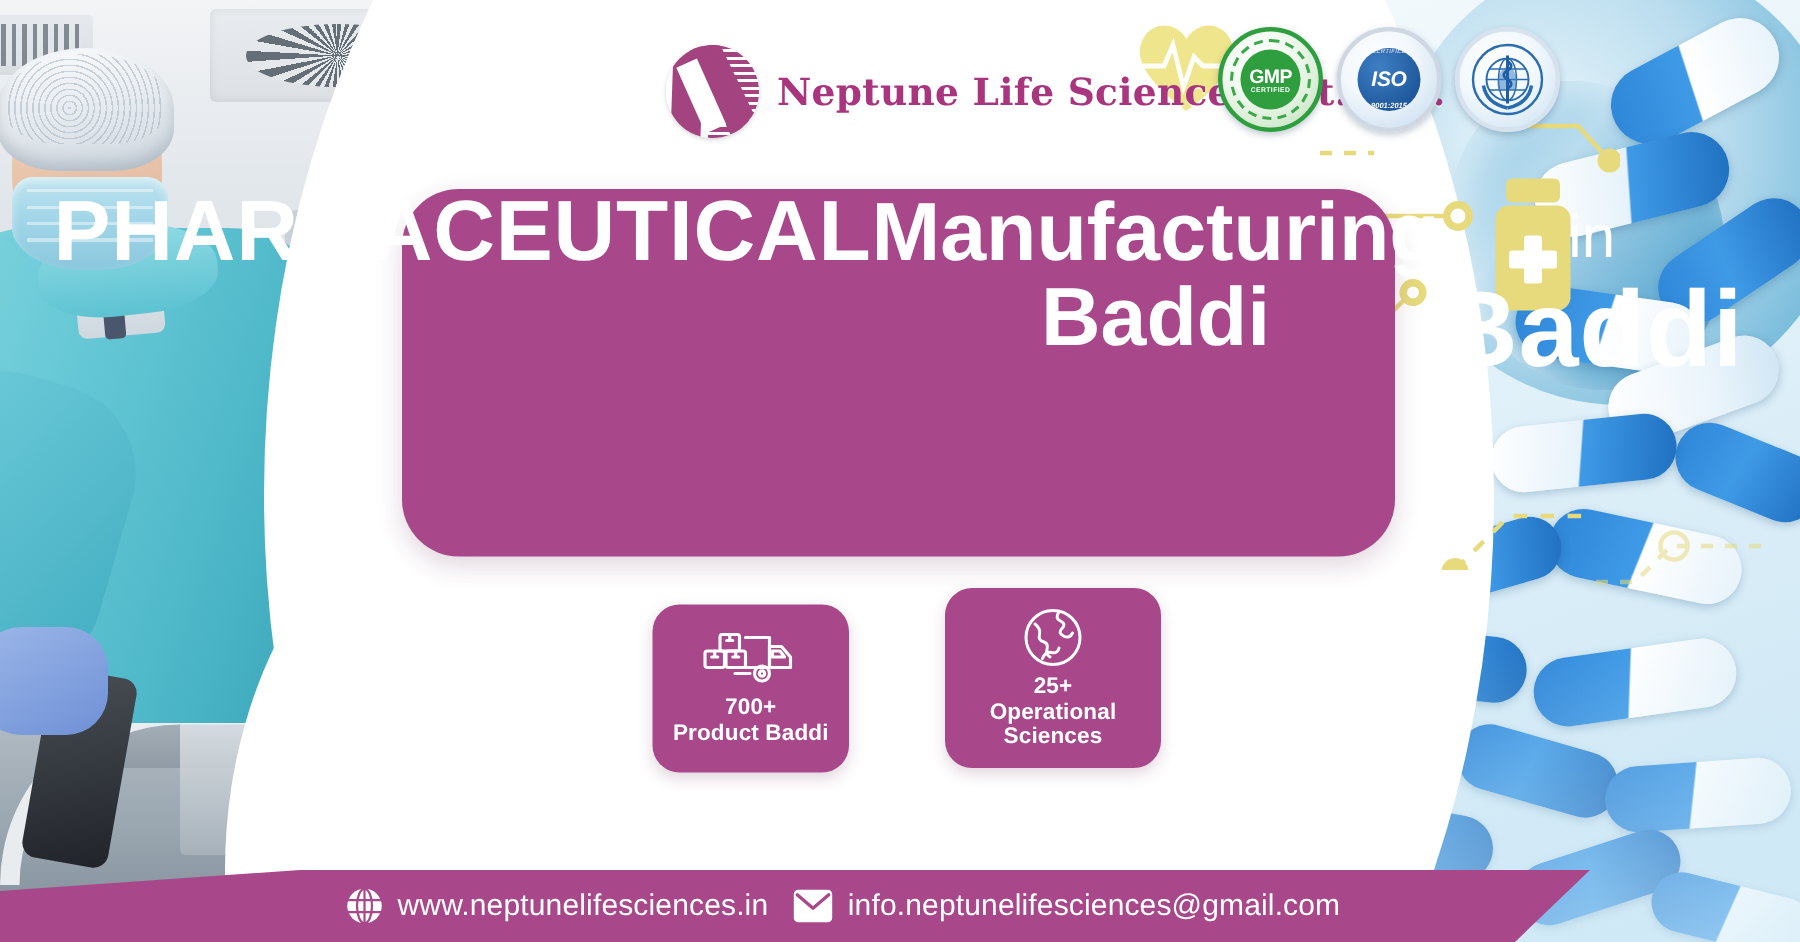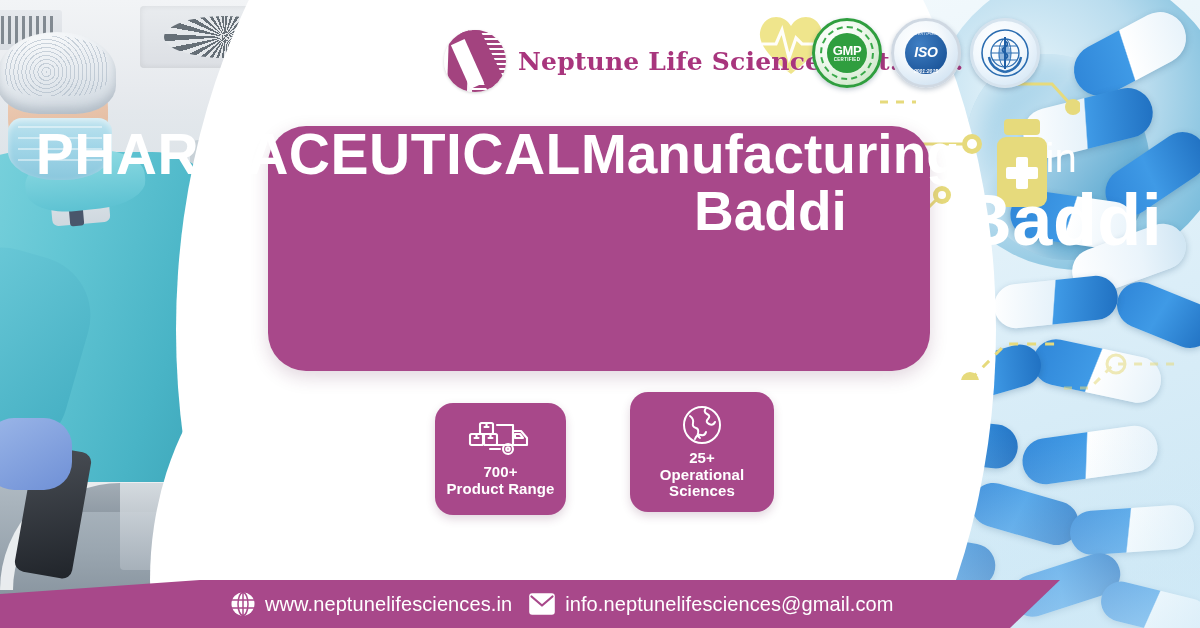--- a/index.html
+++ b/index.html
@@ -374,21 +374,21 @@
         <path d="M22.5 14 v4 M20.5 18 h4"></path>
         <path d="M29 5 h16 v20 H29"></path>
         <path d="M45 11 h8 l6 7 v7 h-14 z"></path>
         <path d="M47 14 h5 l3 4 h-8 z"></path>
         <path d="M22 29 h10 M26 25 h8"></path>
         <circle cx="40" cy="29" r="5"></circle>
           <circle cx="40" cy="29" r="1.8"></circle>
       </svg>
     </div>
     <div class="chip-txt">700+</div>
-    <div class="chip-txt">Product Range</div>
+    <div class="chip-txt">Product Baddi</div>
   </div>
 
   <div class="chip chip-2">
     <div class="chip-ico">
       <svg width="42" height="42" viewBox="0 0 42 42" fill="none" stroke="#ffffff" stroke-width="2" stroke-linecap="round" stroke-linejoin="round">
         <circle cx="21" cy="21" r="18"></circle>
         <path d="M9 12 q4 3 3 7 q-1 4 3 5 q3 1 2 5 q-1 3 2 5"></path>
         <path d="M25 4 q-3 4 1 6 q4 2 1 5 q-3 3 1 5 q4 2 6 -2"></path>
         <path d="M14 35 q2 -5 6 -4 q4 1 5 -3"></path>
       </svg>

